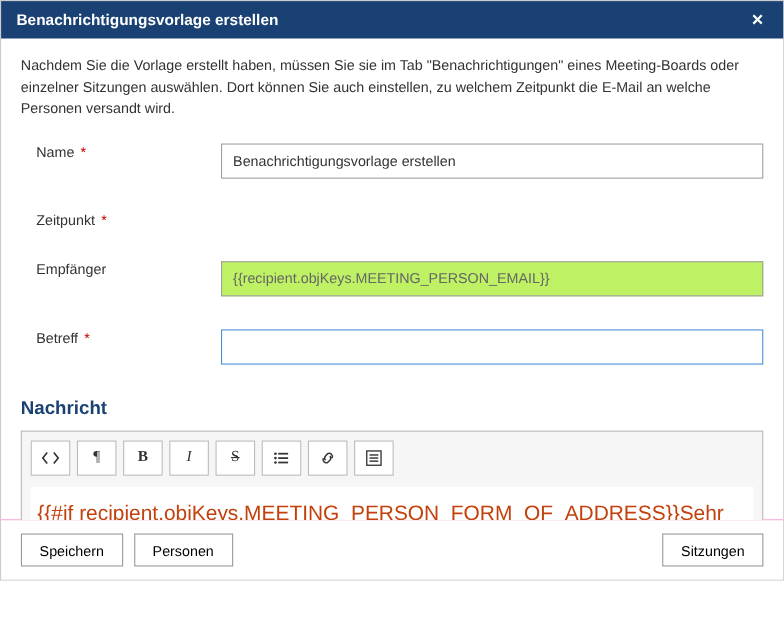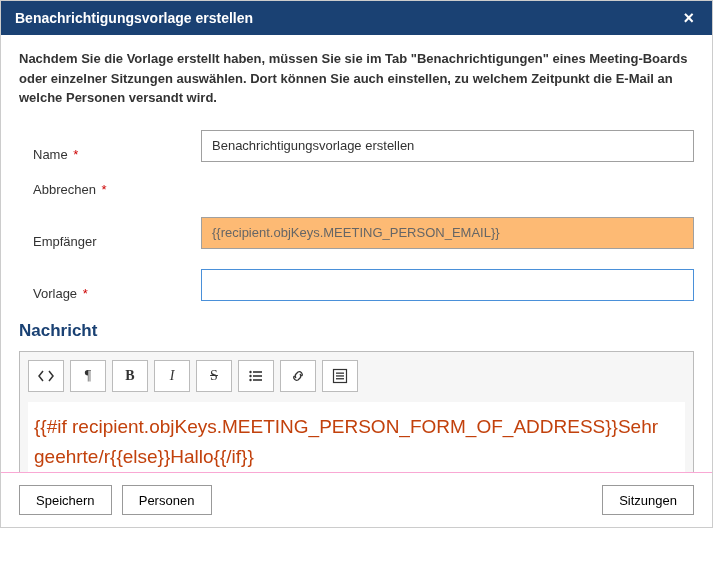--- a/index.html
+++ b/index.html
@@ -39,26 +39,25 @@
     .dialog-body {
       padding: 14px 18px;
       flex: 1;
       overflow: auto;
     }
     .intro-text {
       font-size: 13px;
       line-height: 1.5;
       margin-bottom: 22px;
       color: #333;
-      font-weight: bold;
     }
     .form-row {
       display: flex;
-      align-items: flex-end;
-      margin-bottom: 20px;
+      align-items: flex-start;
+      margin-bottom: 30px;
     }
     .form-label {
       width: 182px;
       padding-left: 14px;
       font-size: 13px;
       color: #333;
     }
     .required {
       color: #c00;
       margin-left: 2px;
@@ -67,21 +66,21 @@
       flex: 1;
       height: 32px;
       border: 1px solid #a0a0a0;
       padding: 4px 10px;
       font-size: 13px;
       font-family: inherit;
       color: #333;
       background: #fff;
     }
     .form-input.readonly {
-      background: #fdba74;
+      background: #bef264;
       color: #666;
     }
     .section-label {
       font-weight: 600;
       color: #1a4173;
       font-size: 17px;
       margin-top: 18px;
       margin-bottom: 10px;
     }
     .editor-container {
@@ -159,34 +158,34 @@
 
     <div class="form-row">
       <div class="form-label">
         <span>Name</span><span class="required"> *</span>
       </div>
       <input type="text" class="form-input" value="Benachrichtigungsvorlage erstellen" style="">
     </div>
 
     <div class="form-row">
       <div class="form-label">
-        <span>Abbrechen</span><span class="required"> *</span>
+        <span>Zeitpunkt</span><span class="required"> *</span>
       </div>
     </div>
 
     <div class="form-row">
       <div class="form-label">
         <span>Empfänger</span>
       </div>
       <input type="text" class="form-input readonly" readonly="" value="{{recipient.objKeys.MEETING_PERSON_EMAIL}}" style="">
     </div>
 
     <div class="form-row">
       <div class="form-label">
-        <span>Vorlage</span><span class="required"> *</span>
+        <span>Betreff</span><span class="required"> *</span>
       </div>
       <input type="text" class="form-input" style="border-color: rgb(74, 144, 217);" value="">
     </div>
 
     <div class="section-label">Nachricht</div>
 
     <div class="editor-container">
       <div class="toolbar">
         <div class="toolbar-btn" title="Code">
           <svg viewBox="0 0 16 16">

